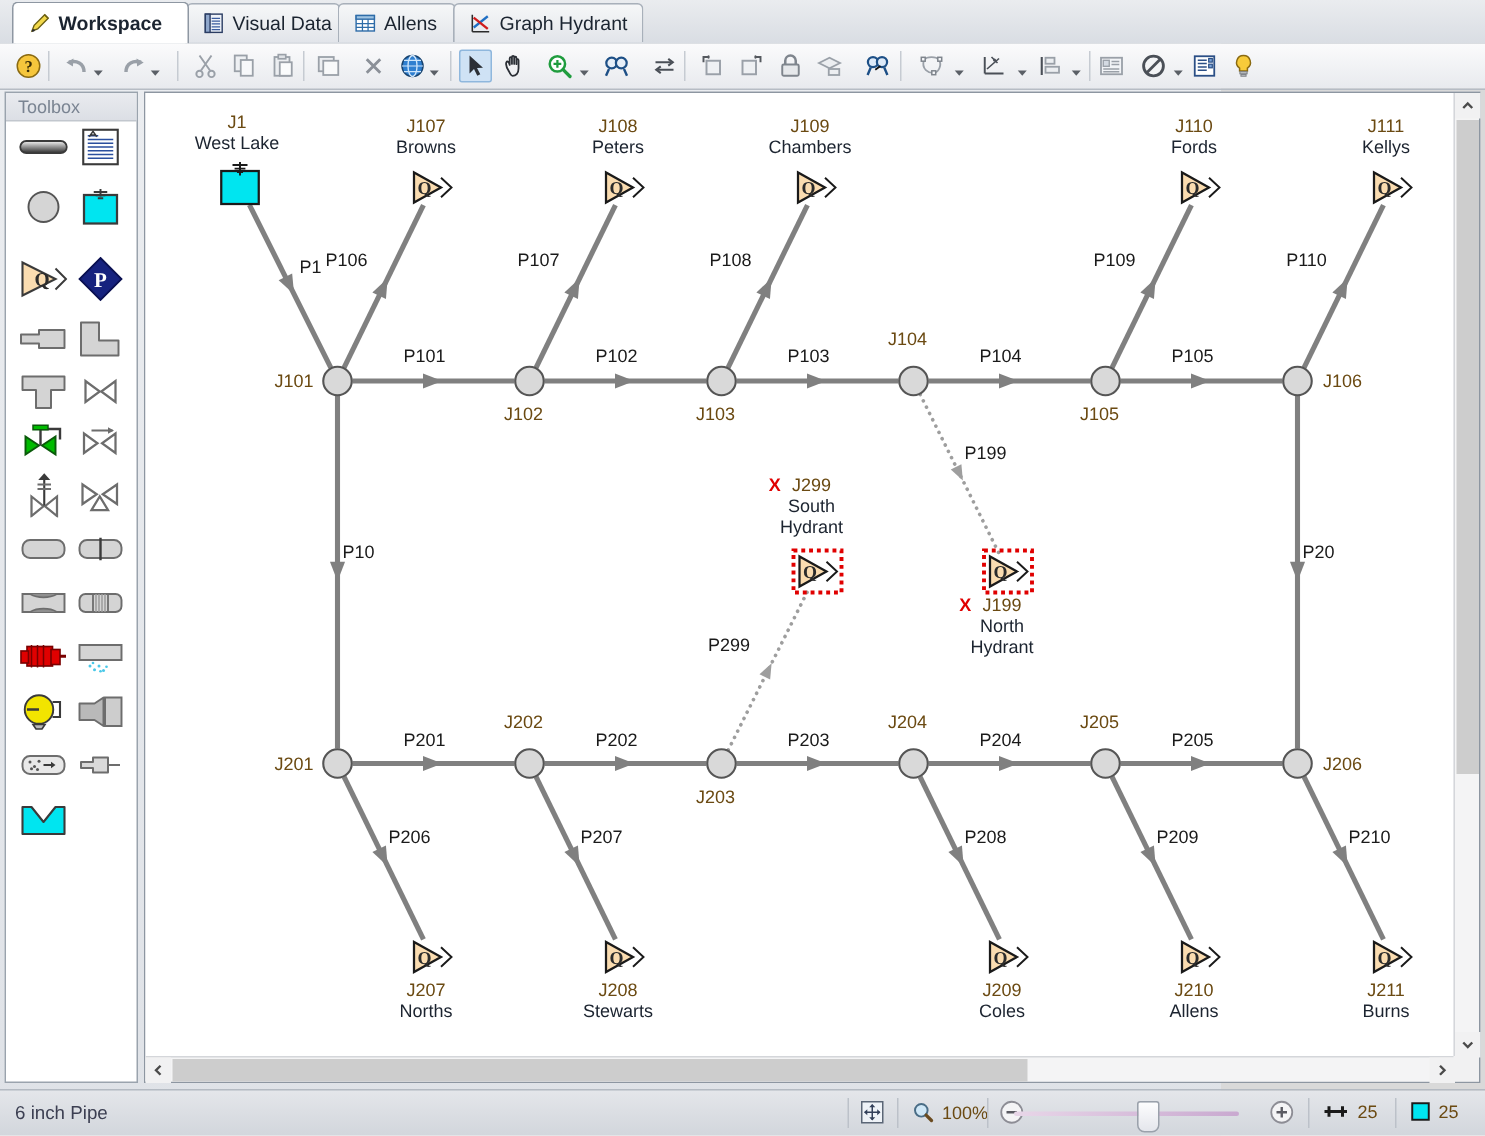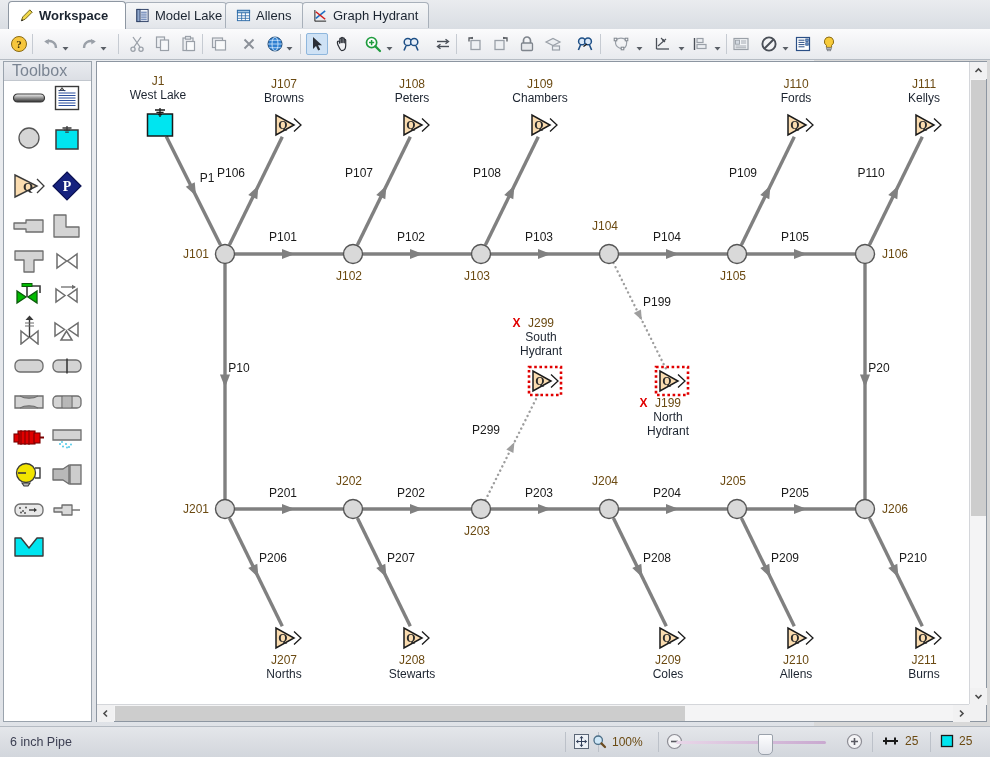--- a/index.html
+++ b/index.html
@@ -33,21 +33,21 @@
   .tbsep{position:absolute;top:5px;width:1px;height:20px;background:#c6cbd2;}
   .tbarrow{position:absolute;top:12px;width:7px;height:7px;}
   .tb svg{display:block;}
   .tb.sel{background:#cfe2f5;border:1px solid #8fb7dd;border-radius:2px;box-sizing:border-box;}
 
   
   #toolboxpanel{position:absolute;left:3px;top:61px;width:89px;height:661px;
     background:#fff;border:1px solid #9aa3ad;box-sizing:border-box;}
   #toolboxhdr{height:18px;line-height:18px;padding-left:8px;
     background:linear-gradient(#e9ebef,#dcdfe5);border-bottom:1px solid #c2c7ce;
-    color:#7a8492;font-size:16px;}
+    color:#7a8492;font-size:12px;}
   #toolboxgrid{position:relative;height:640px;}
   .tool{position:absolute;width:40px;height:30px;display:flex;align-items:center;justify-content:center;}
   .tool svg{display:block;}
 
   
   #canvaswrap{position:absolute;left:96px;top:61px;width:891px;height:661px;
     border:1px solid #8d96a1;box-sizing:border-box;background:#fff;}
   #canvas{position:absolute;left:0;top:0;width:873px;height:643px;overflow:hidden;background:#fff;}
   #canvas svg{display:block;}
 
@@ -92,21 +92,21 @@
         <span>Workspace</span>
       </div>
       <div class="tab" style="left: 124px; width: 103px;">
         <span>
           <svg class="tabicon" viewBox="0 0 16 16">
             <rect x="2" y="1.5" width="12" height="13" fill="#eef2f8" stroke="#2b3d63" stroke-width="1"></rect>
             <rect x="2" y="1.5" width="3.4" height="13" fill="#8fa7cc" stroke="#2b3d63" stroke-width="1"></rect>
             <path d="M6.5,4.5h6 M6.5,6.5h6 M6.5,8.5h6 M6.5,10.5h6 M6.5,12.5h6" stroke="#3b5c9e" stroke-width="0.9"></path>
           </svg>
         </span>
-        <span>Model Lake</span>
+        <span>Visual Data</span>
       </div>
       <div class="tab" style="left: 225px; width: 79px;">
         <span>
           <svg class="tabicon" viewBox="0 0 16 16">
             <rect x="1.5" y="2.5" width="13" height="11" fill="#ffffff" stroke="#2e6ca8" stroke-width="1"></rect>
             <rect x="1.5" y="2.5" width="13" height="2.6" fill="#9fc4e3" stroke="#2e6ca8" stroke-width="1"></rect>
             <path d="M6,5.1v8.4 M10,5.1v8.4 M1.5,8.3h13 M1.5,11h13" stroke="#2e6ca8" stroke-width="0.9"></path>
           </svg>
         </span>
         <span>Allens</span>
@@ -943,21 +943,21 @@
     <div class="stsep" style="left:565px;"></div>
     <div class="stitem" style="left:573px;top:6px;">
       <svg width="17" height="17" viewBox="0 0 17 17">
         <rect x="1.5" y="1.5" width="14" height="14" fill="#eef2f7" stroke="#5b6676" stroke-width="1"></rect>
         <path d="M8.5,3.5 L8.5,13.5 M3.5,8.5 L13.5,8.5" stroke="#33405a" stroke-width="1"></path>
         <path d="M8.5,3 l-2,2.2 h4 z M8.5,14 l-2,-2.2 h4 z M3,8.5 l2.2,-2 v4 z M14,8.5 l-2.2,-2 v4 z" fill="#33405a"></path>
       </svg>
     </div>
 
     <div class="stsep" style="left:598px;"></div>
-    <div class="stitem" style="left:592px;text-align:right;">
+    <div class="stitem" style="left:608px;text-align:right;">
       <svg width="15" height="15" viewBox="0 0 15 15">
         <circle cx="6.2" cy="6.2" r="4.2" fill="#cfe7f7" stroke="#4a6d86" stroke-width="1.3"></circle>
         <path d="M9.4,9.4 L13,13" stroke="#6a4b20" stroke-width="2.2" stroke-linecap="round"></path>
       </svg>
       <span>100%</span>
     </div>
 
     <div class="stsep" style="left:658px;"></div>
     <div class="stitem" style="left:666px;top:6px;">
       <svg width="17" height="17" viewBox="0 0 17 17">

